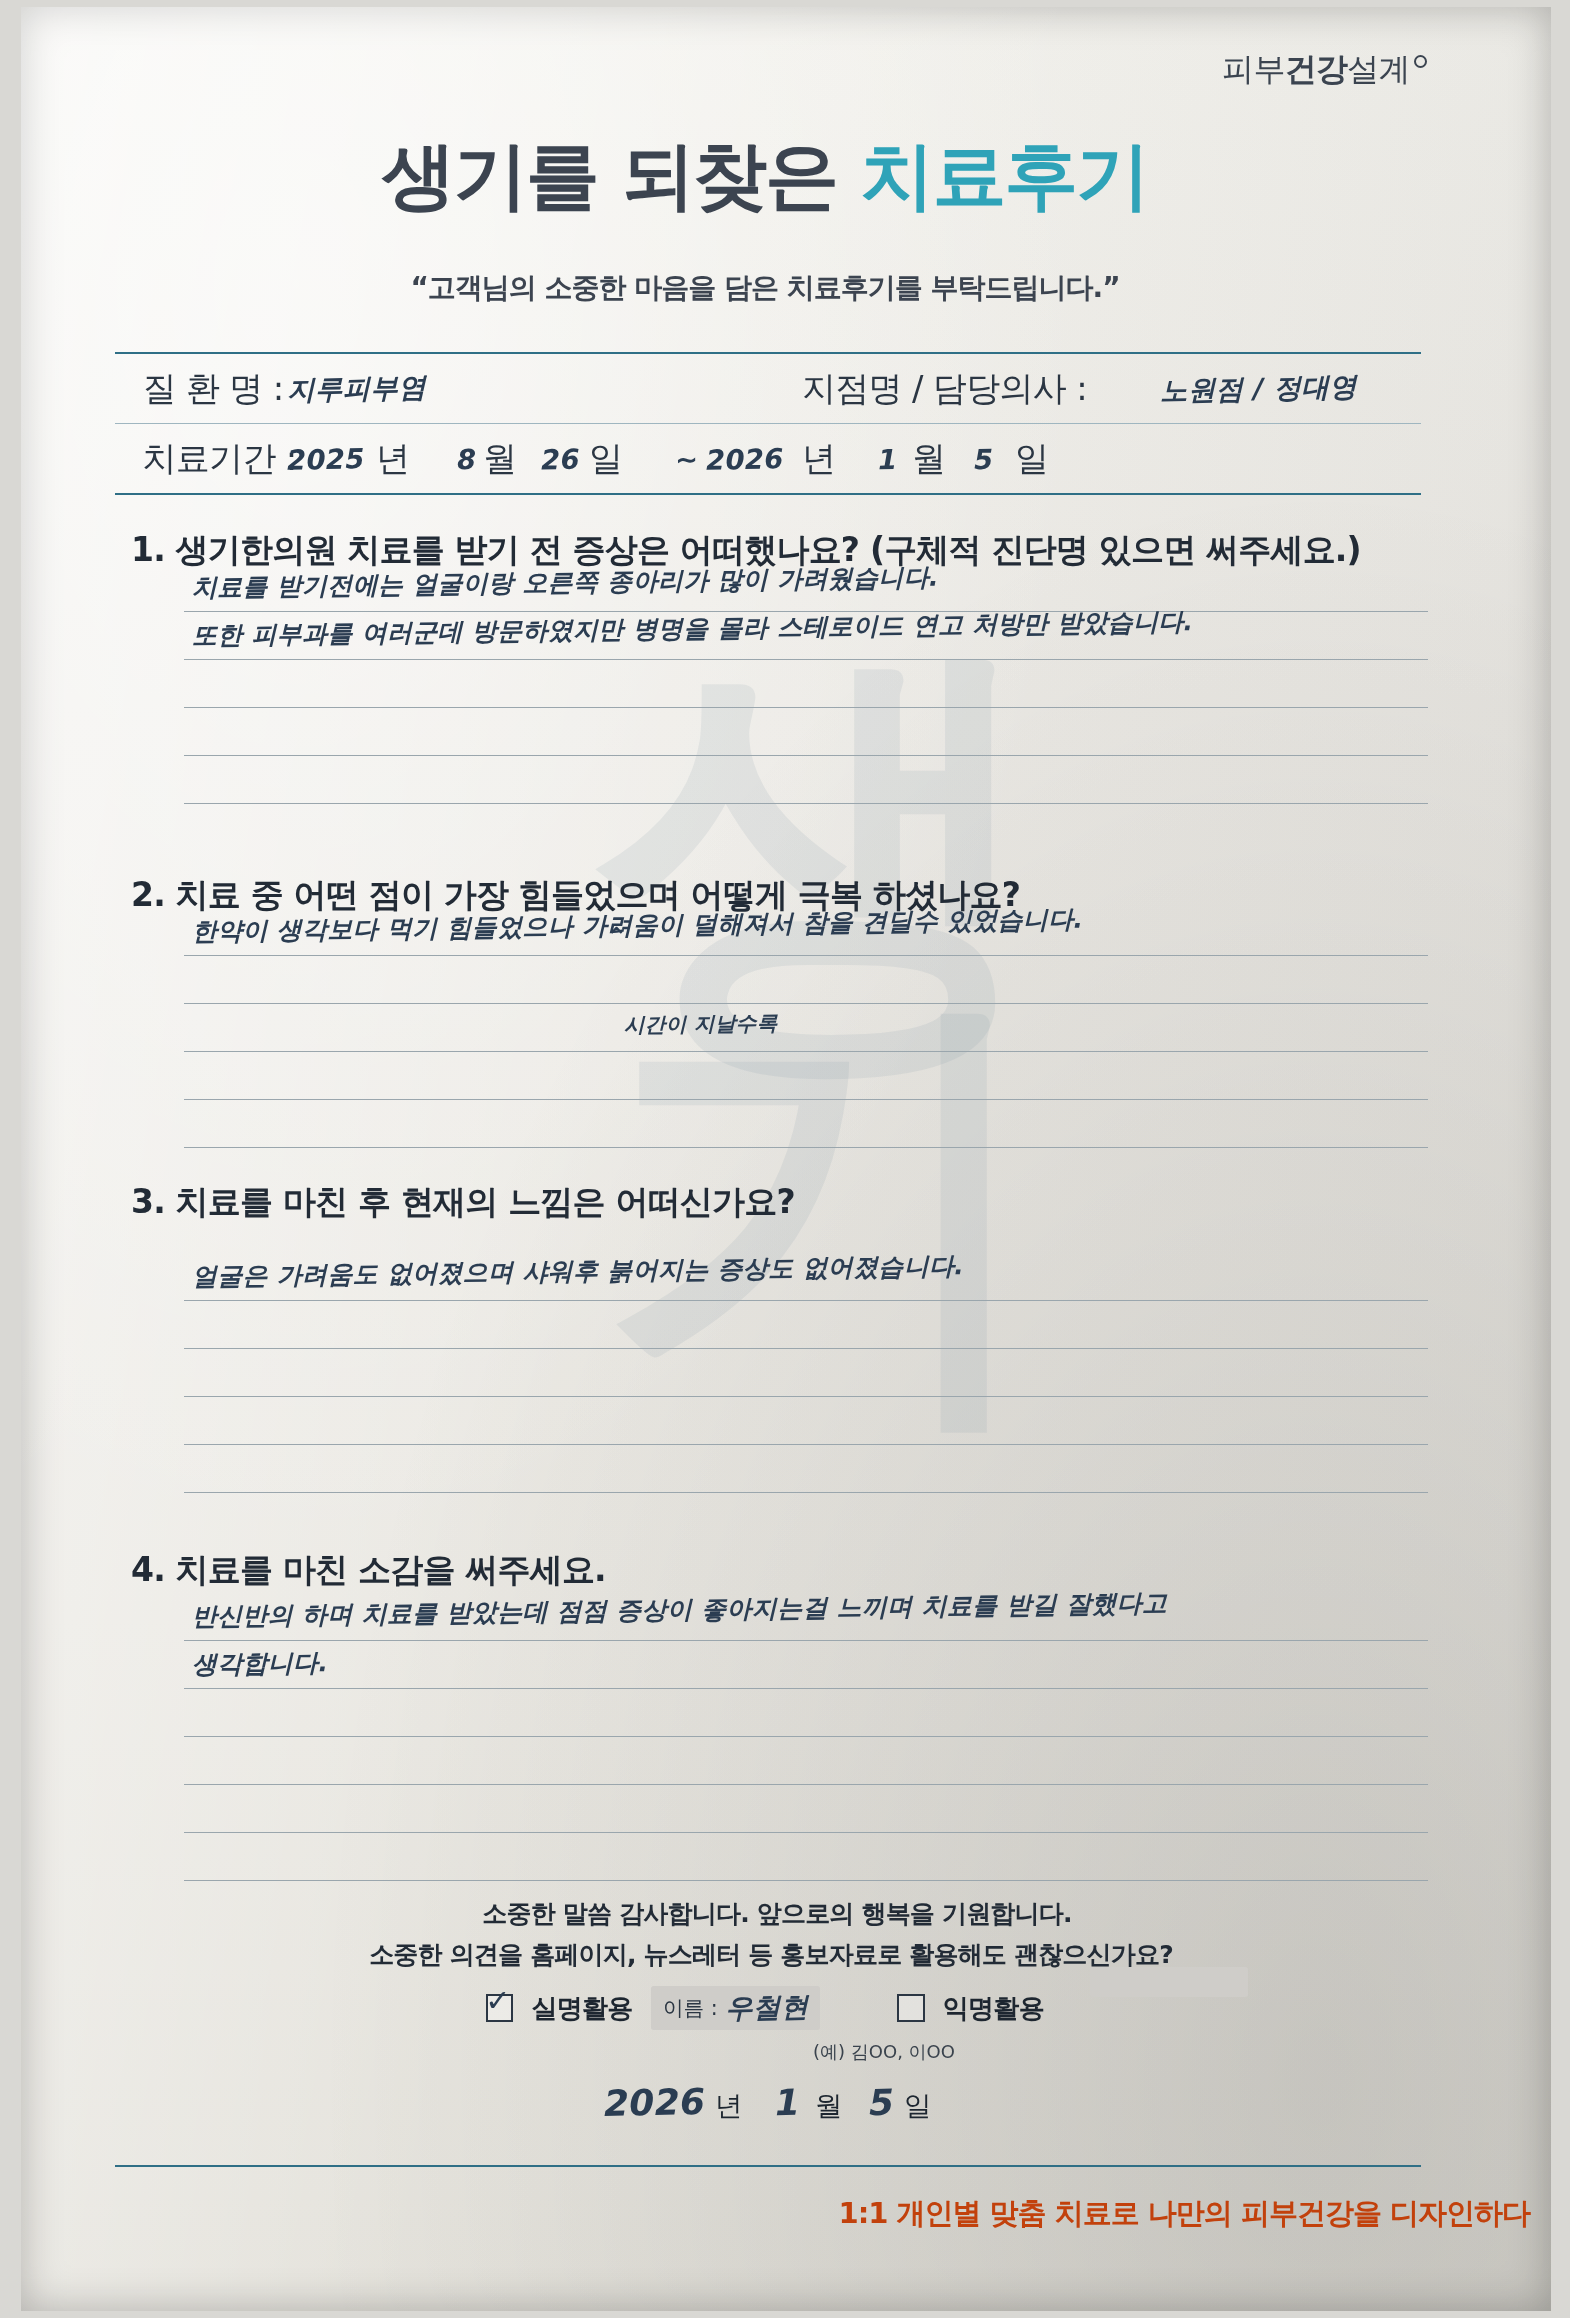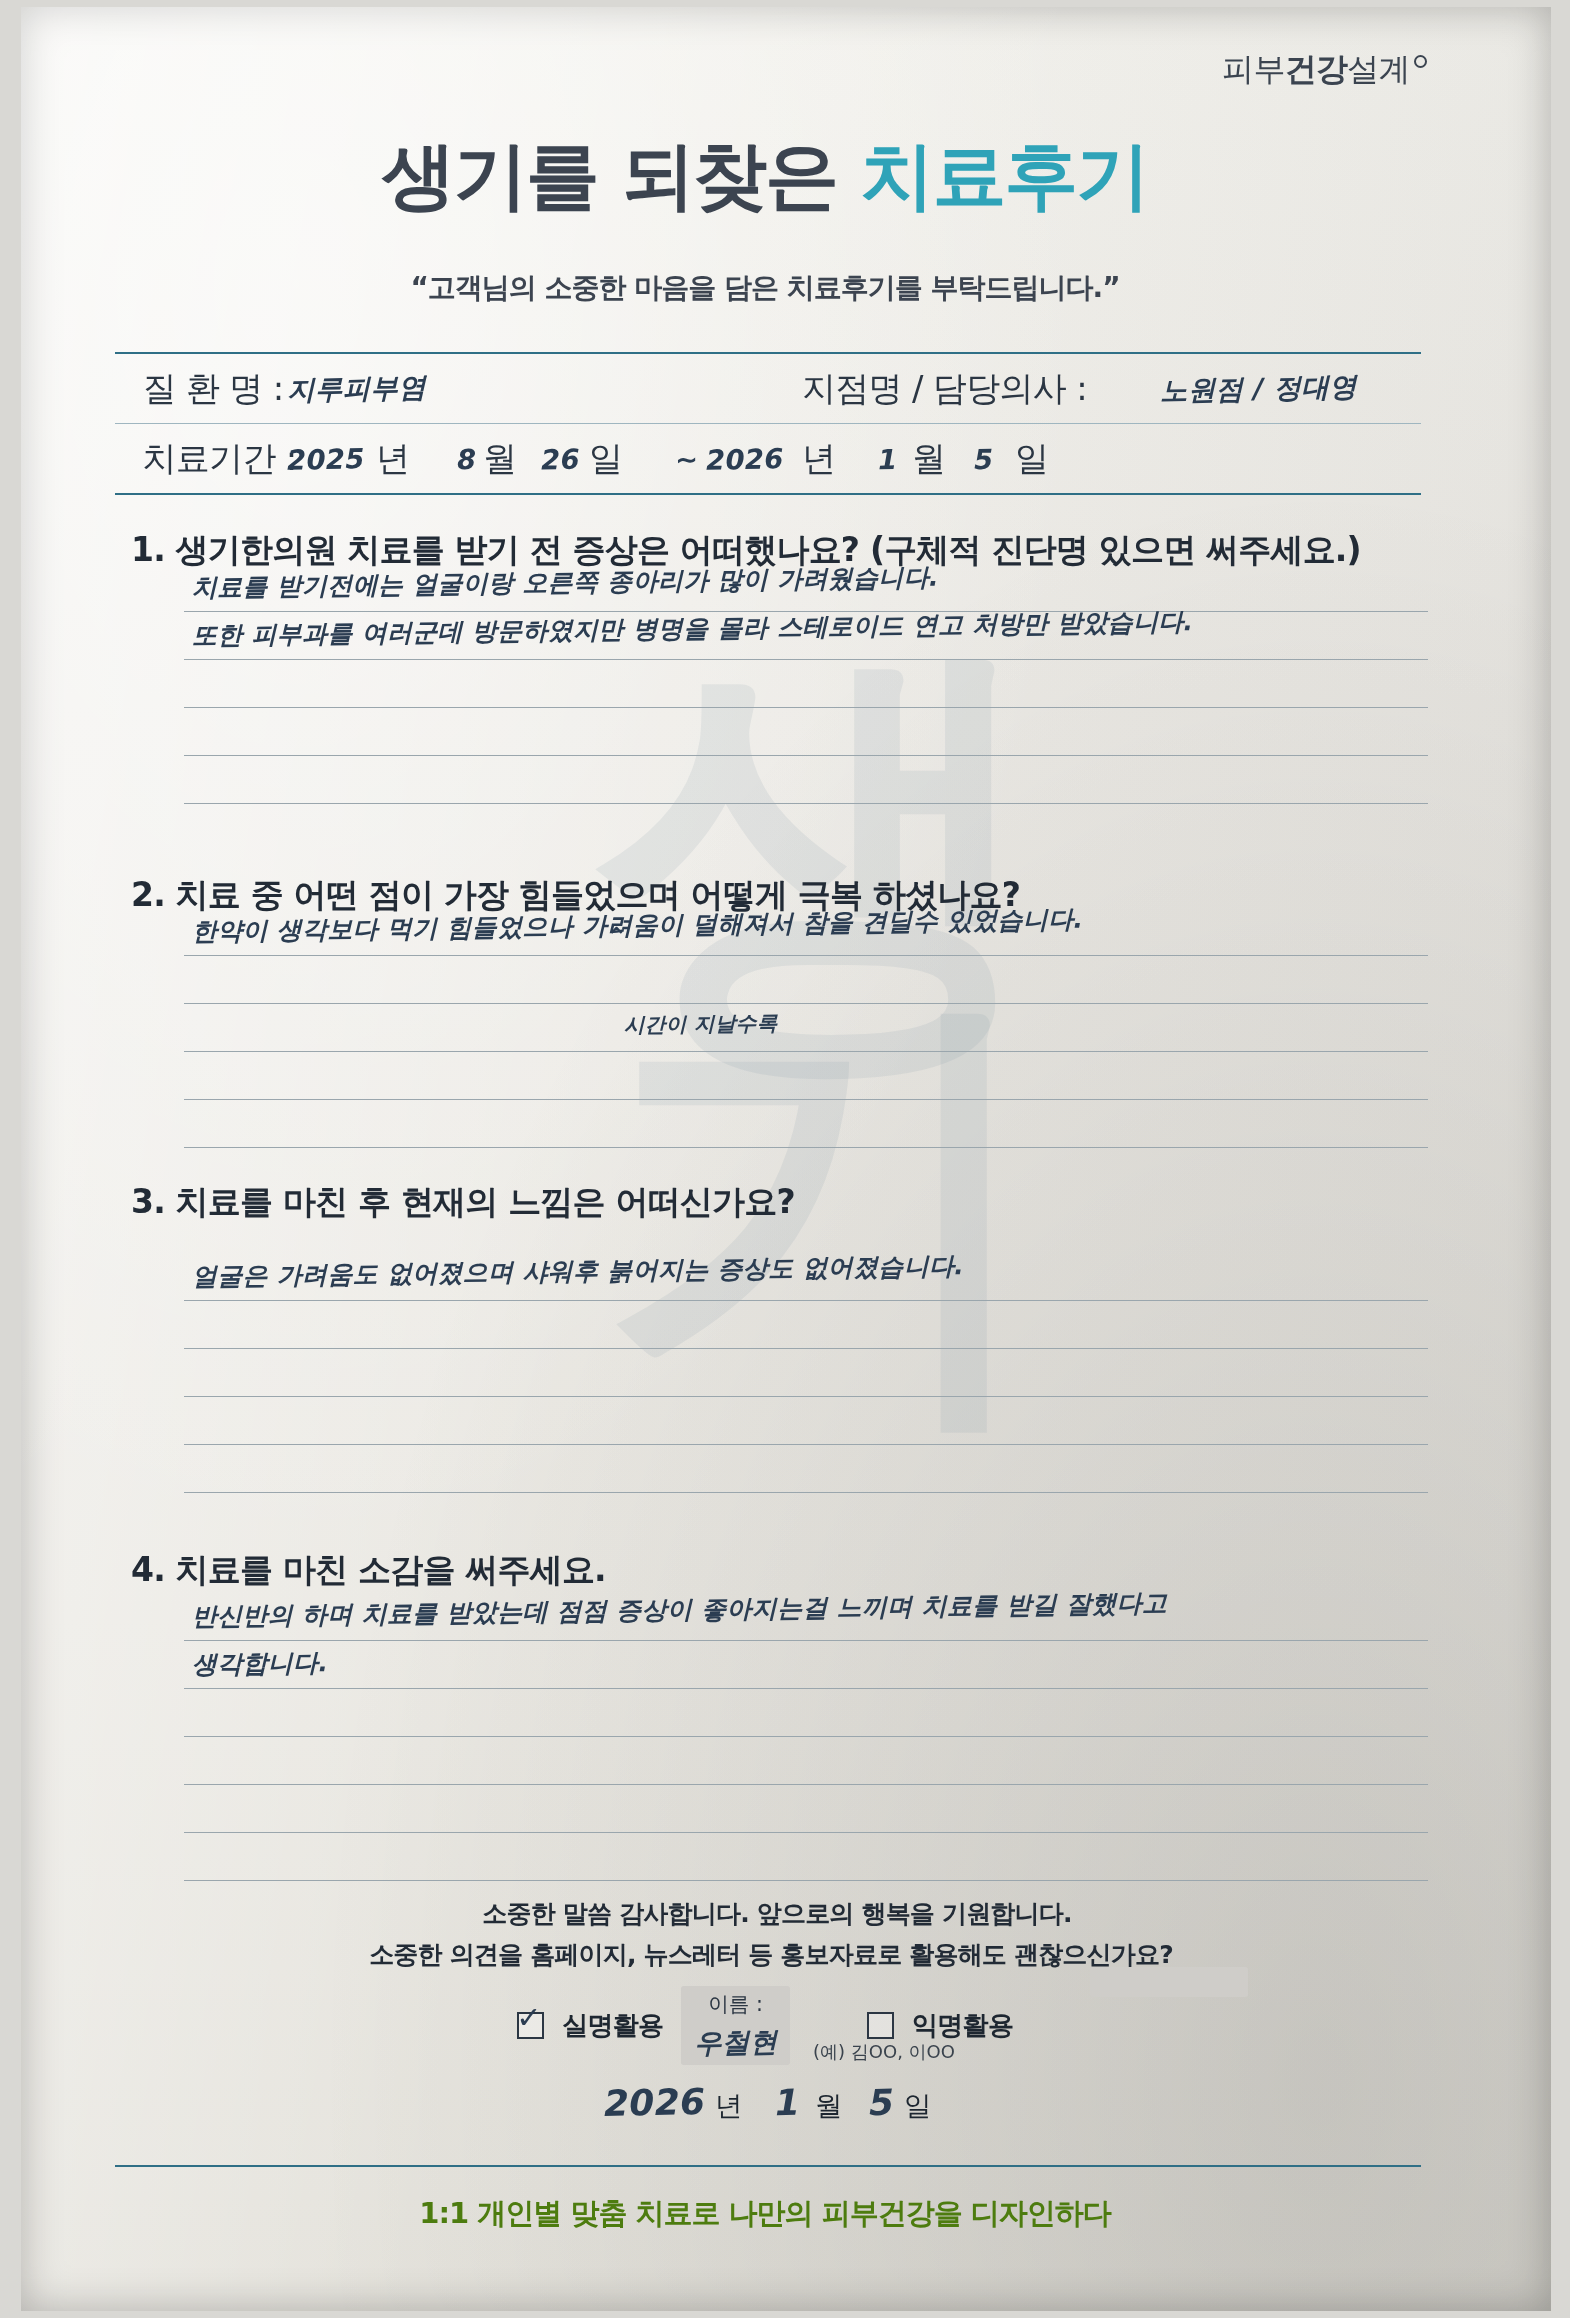--- a/index.html
+++ b/index.html
@@ -238,21 +238,20 @@
     color: #1d2630;
     letter-spacing: -0.7px;
   }
   .name-box {
     display: inline-flex;
     align-items: center;
     gap: 6.9px;
     background: #cfcdc9;
     padding: 4.1px 12.4px;
     border-radius: 2.7px;
-    flex-direction: column;
   }
   .name-box .nm-lbl {
     font-family: "DejaVu Sans", sans-serif;
     font-size: 20.6px;
     color: #2b3643;
   }
   .name-box .hand { font-size: 27.5px; }
   .anon-pad {
     position: absolute;
     right: 282px;
@@ -291,25 +290,25 @@
     position: absolute;
     left: 115px;
     top: 2165px;
     width: 1306px;
     border-top: 2.7px solid #2f6f86;
   }
   .tagline {
     position: absolute;
     left: 0; right: 0;
     top: 2194px;
-    text-align: center;
+    text-align: right;
     font-family: "DejaVu Sans", sans-serif;
     font-weight: 700;
     font-size: 29px;
-    color: #4d7c0f;
+    color: #c2410c;
     letter-spacing: -1px;
   }
 </style>
 </head>
 <body>
 
 <div class="page">
   <div class="sheet"></div>
 
   <div class="content">

